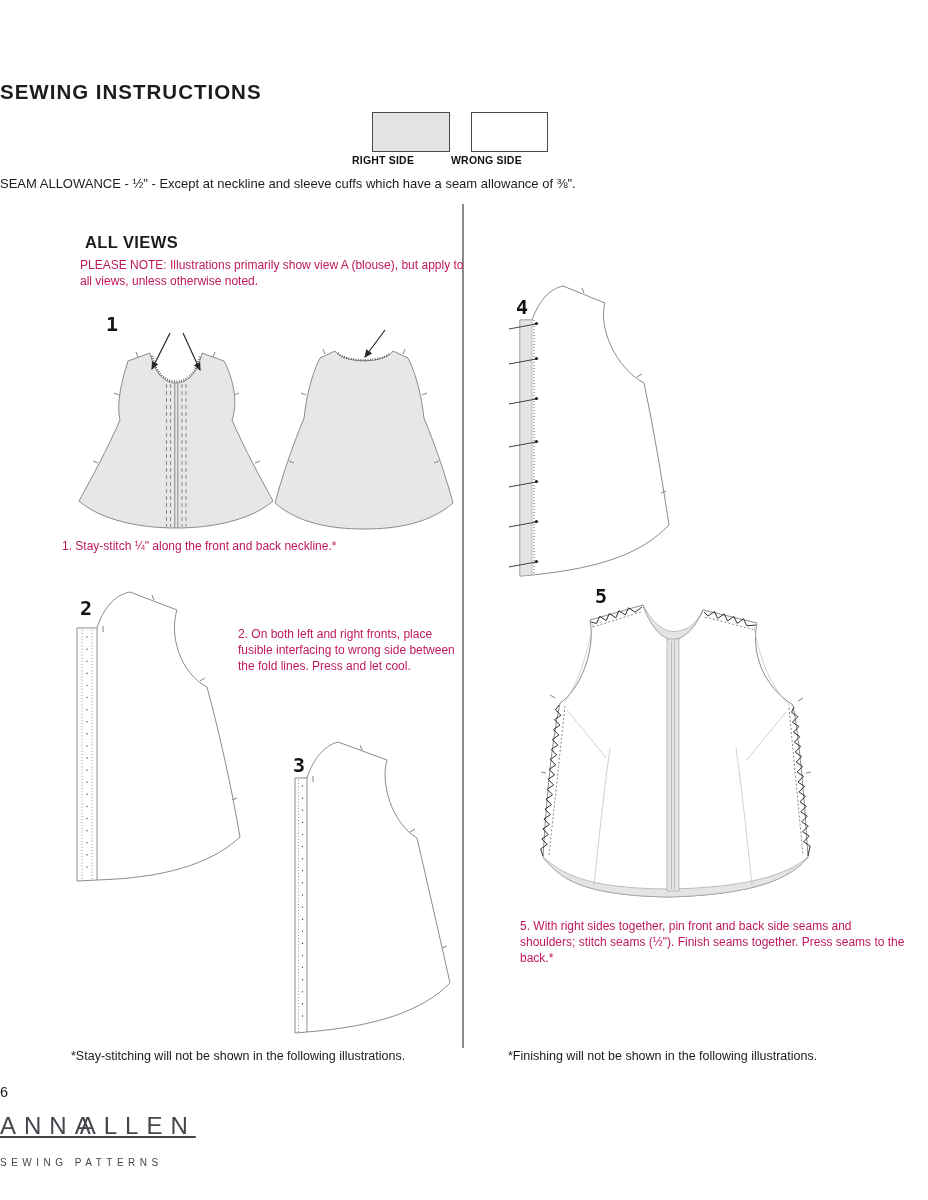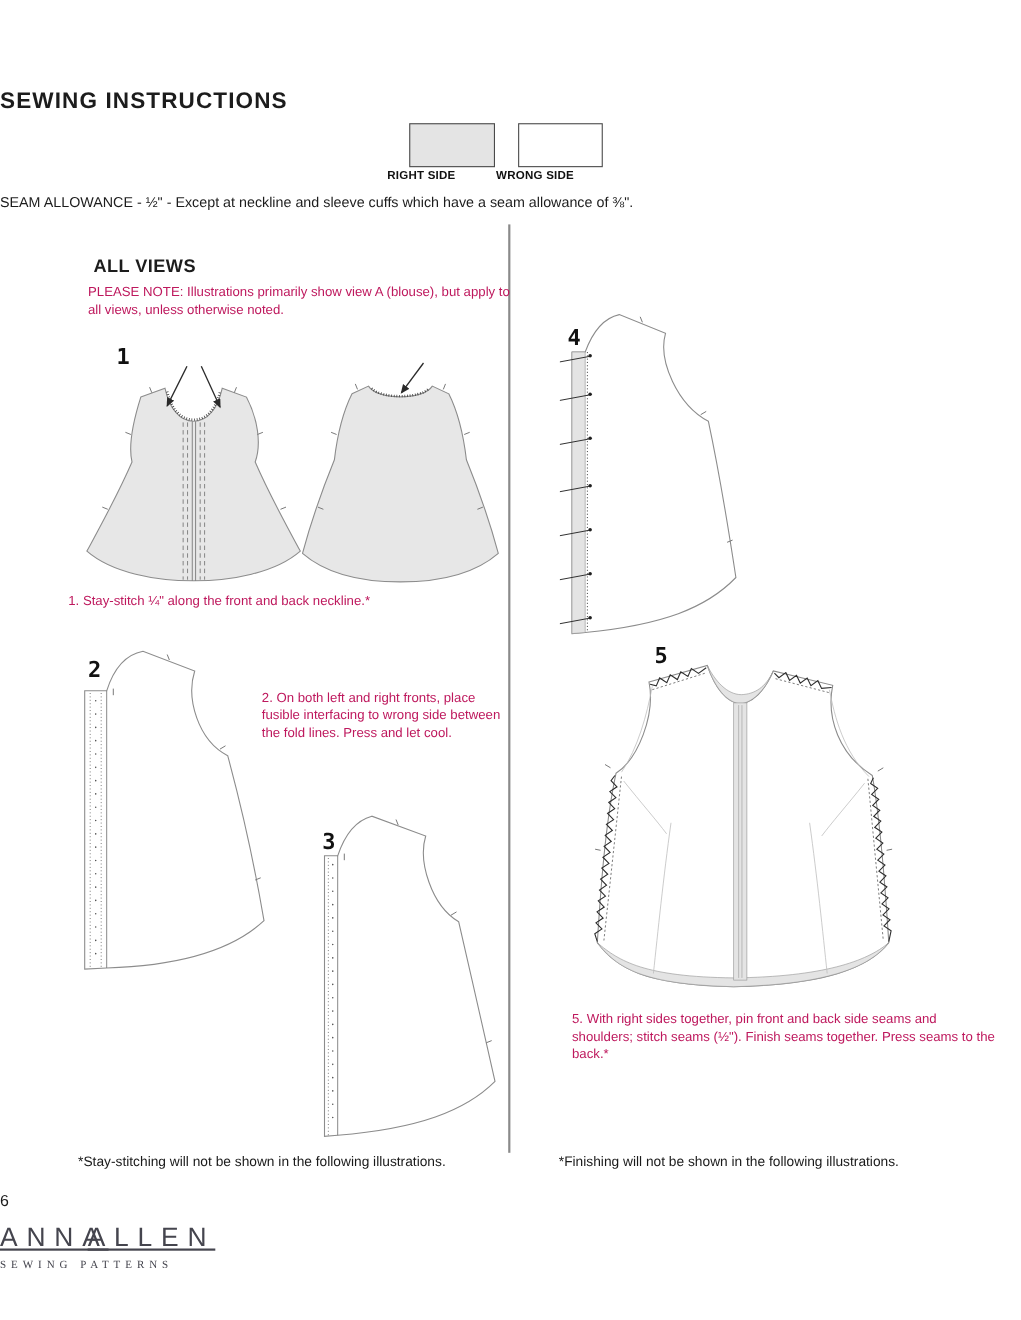--- a/index.html
+++ b/index.html
@@ -13,21 +13,21 @@
   #seam-allowance{left:0;right:0;top:176px;font-size:13px;}
   #divider{left:462px;top:204px;width:1.5px;height:844px;background:#8a8a8a;}
   #all-views{left:85px;top:233px;width:360px;font-size:16.5px;font-weight:600;letter-spacing:.4px;}
   .body-text{font-size:12px;line-height:1.33;color:#be185d;}
   .fig-num{font-family:"DejaVu Sans Mono",monospace;font-weight:bold;font-size:20px;color:#111;}
   .footnote{font-size:12.5px;color:#1a1a1a;}
   #page-num{left:0;right:0;top:1084px;font-size:14.5px;}
   #logo{left:0;right:0;top:1112px;color:#45454e;}
   #logo-line1{font-size:24px;letter-spacing:8px;font-weight:400;white-space:nowrap;text-decoration:underline;}
   #logo-allen{margin-left:-19px;}
-  #logo-line2{font-size:10px;letter-spacing:4.5px;margin-top:5px;font-family:Liberation Serif, serif;}
+  #logo-line2{font-size:10px;letter-spacing:4.5px;margin-top:17px;}
   svg{display:block;}
   .outline{fill:#ffffff;stroke:#8c8c8c;stroke-width:1;}
   .gray-piece{fill:#e7e7e7;stroke:#8c8c8c;stroke-width:1;}
   .stitchfringe{fill:none;stroke:#3c3c3c;stroke-width:2.2;stroke-dasharray:.7 1.7;}
   .foldline{stroke:#777;stroke-width:.8;fill:none;stroke-dasharray:4 3;}
   .solidline{stroke:#777;stroke-width:.8;fill:none;}
   .dotline{stroke:#555;stroke-width:.7;fill:none;stroke-dasharray:.9 2.2;}
   .dots{stroke:#555;stroke-width:1.4;fill:none;stroke-dasharray:.1 12;stroke-linecap:round;}
   .edgestitch{stroke:#333;stroke-width:.8;fill:none;stroke-dasharray:1 2;}
   .notch{stroke:#777;stroke-width:.9;}

